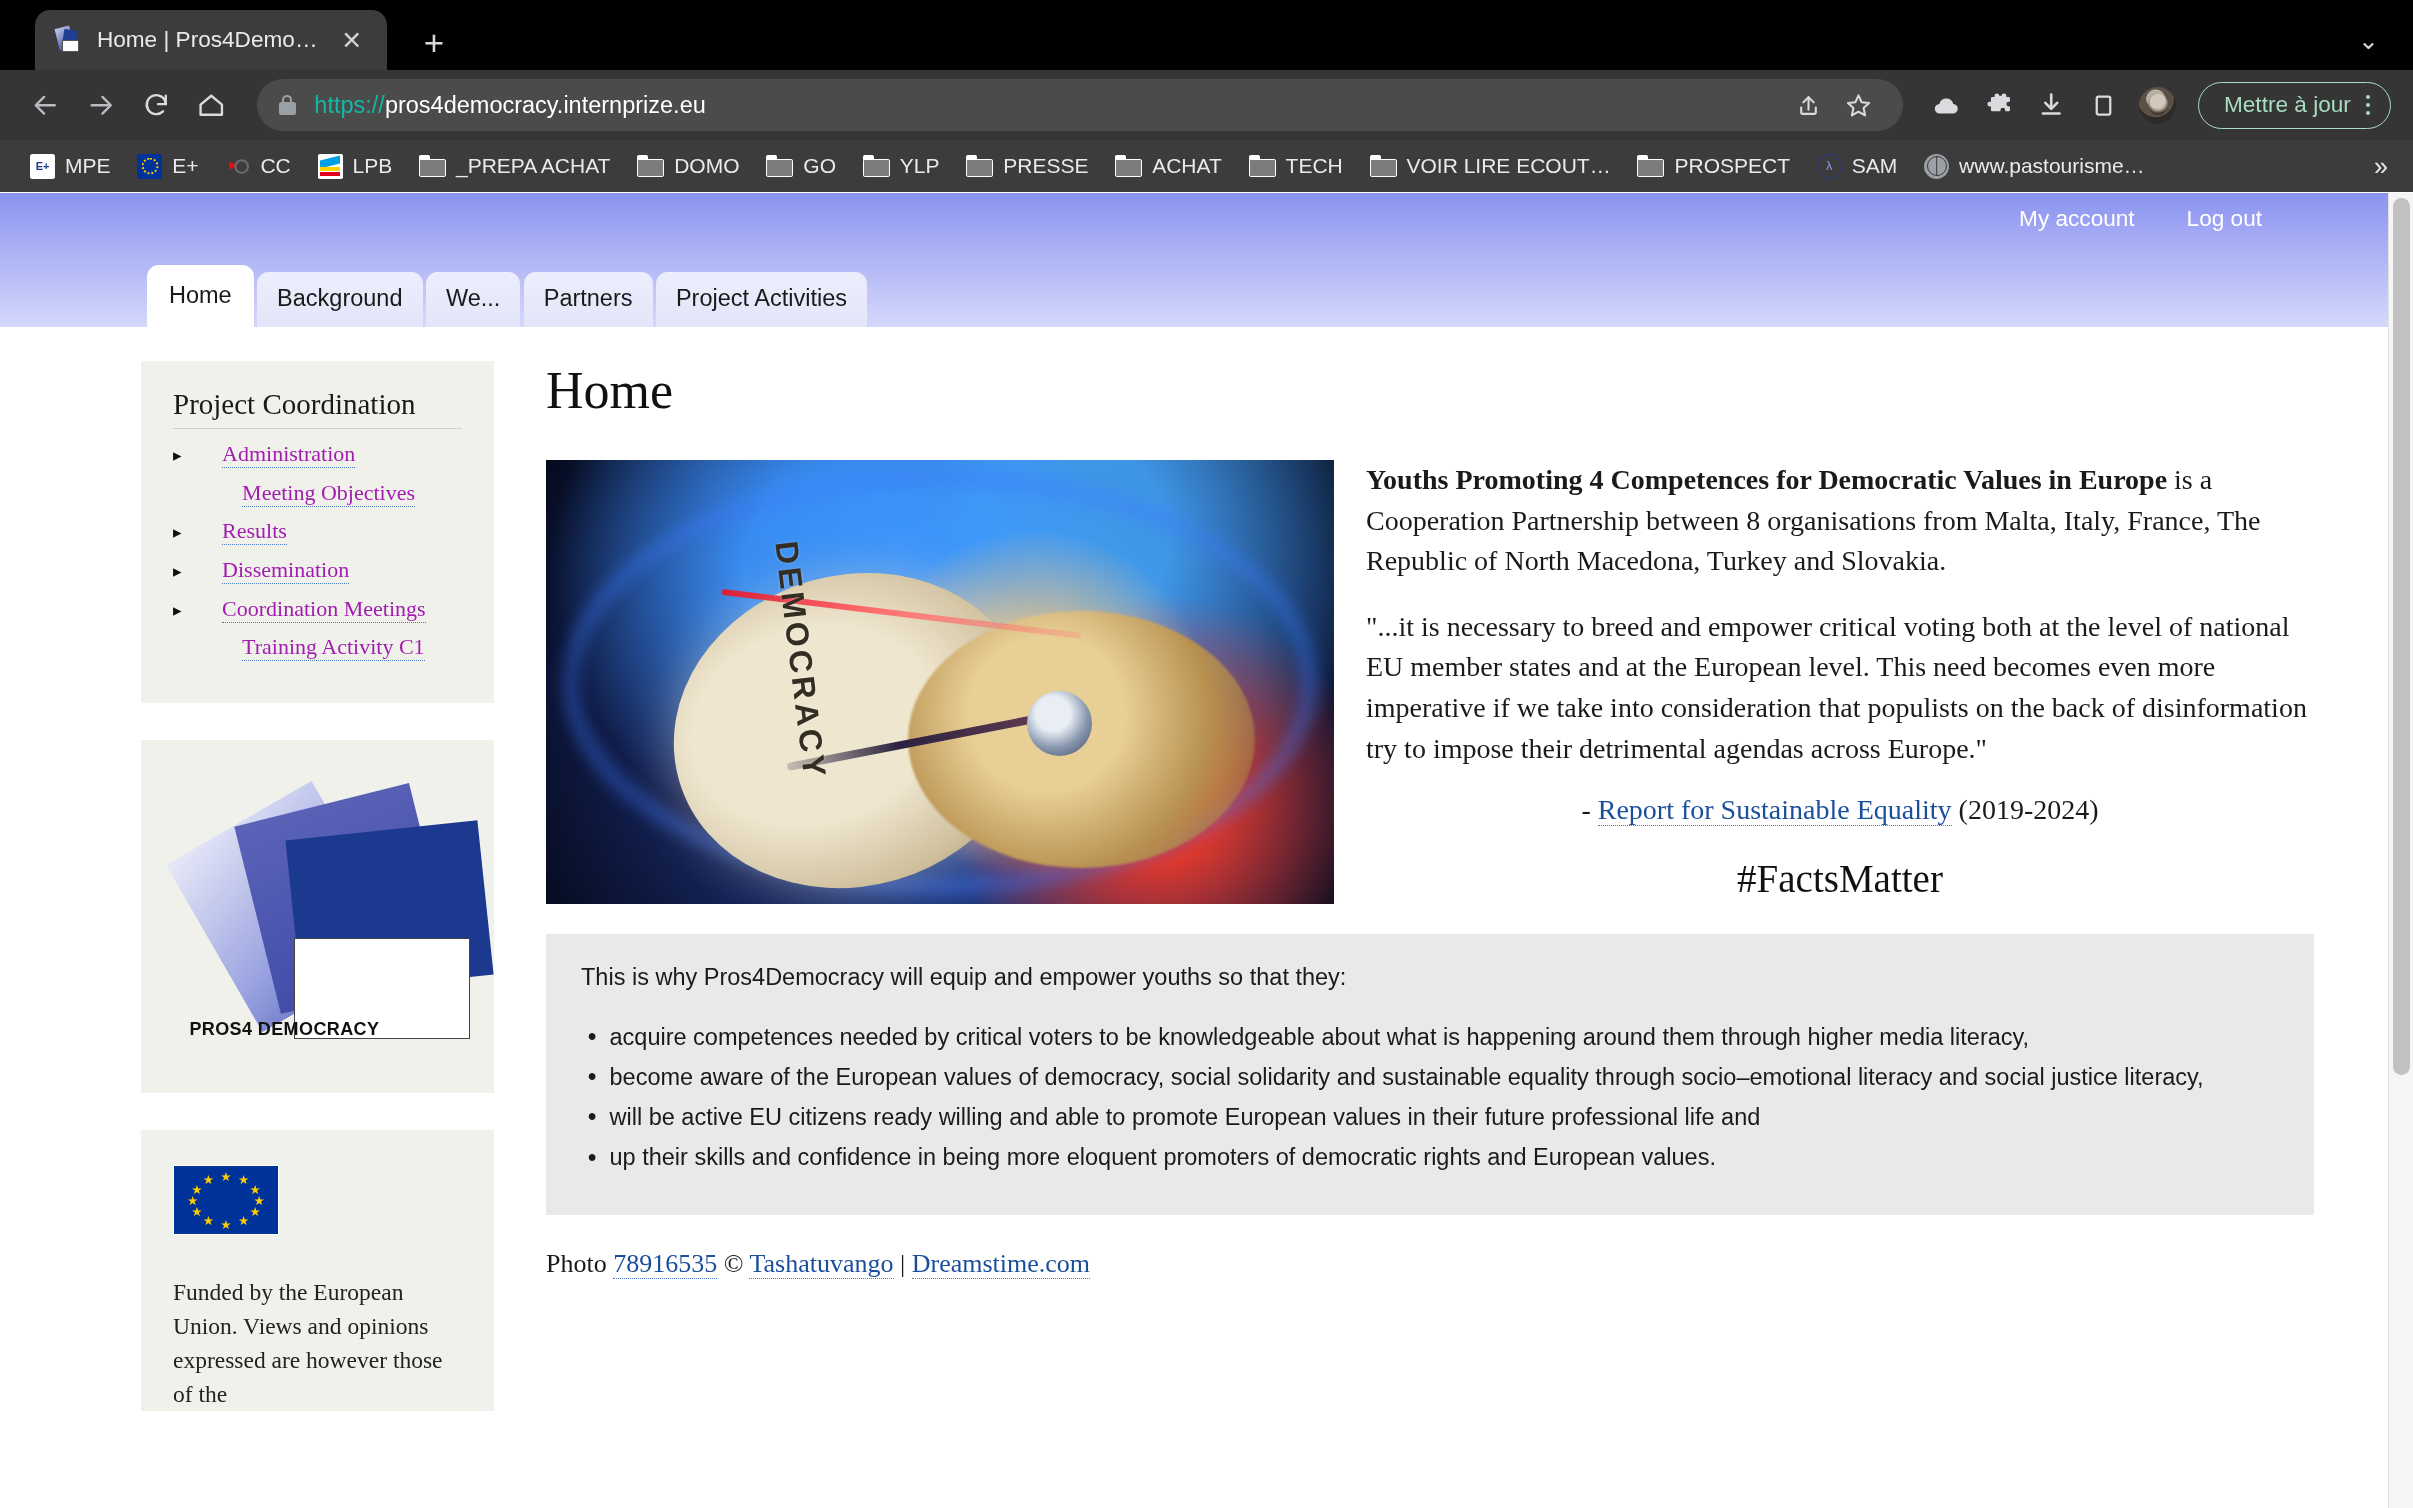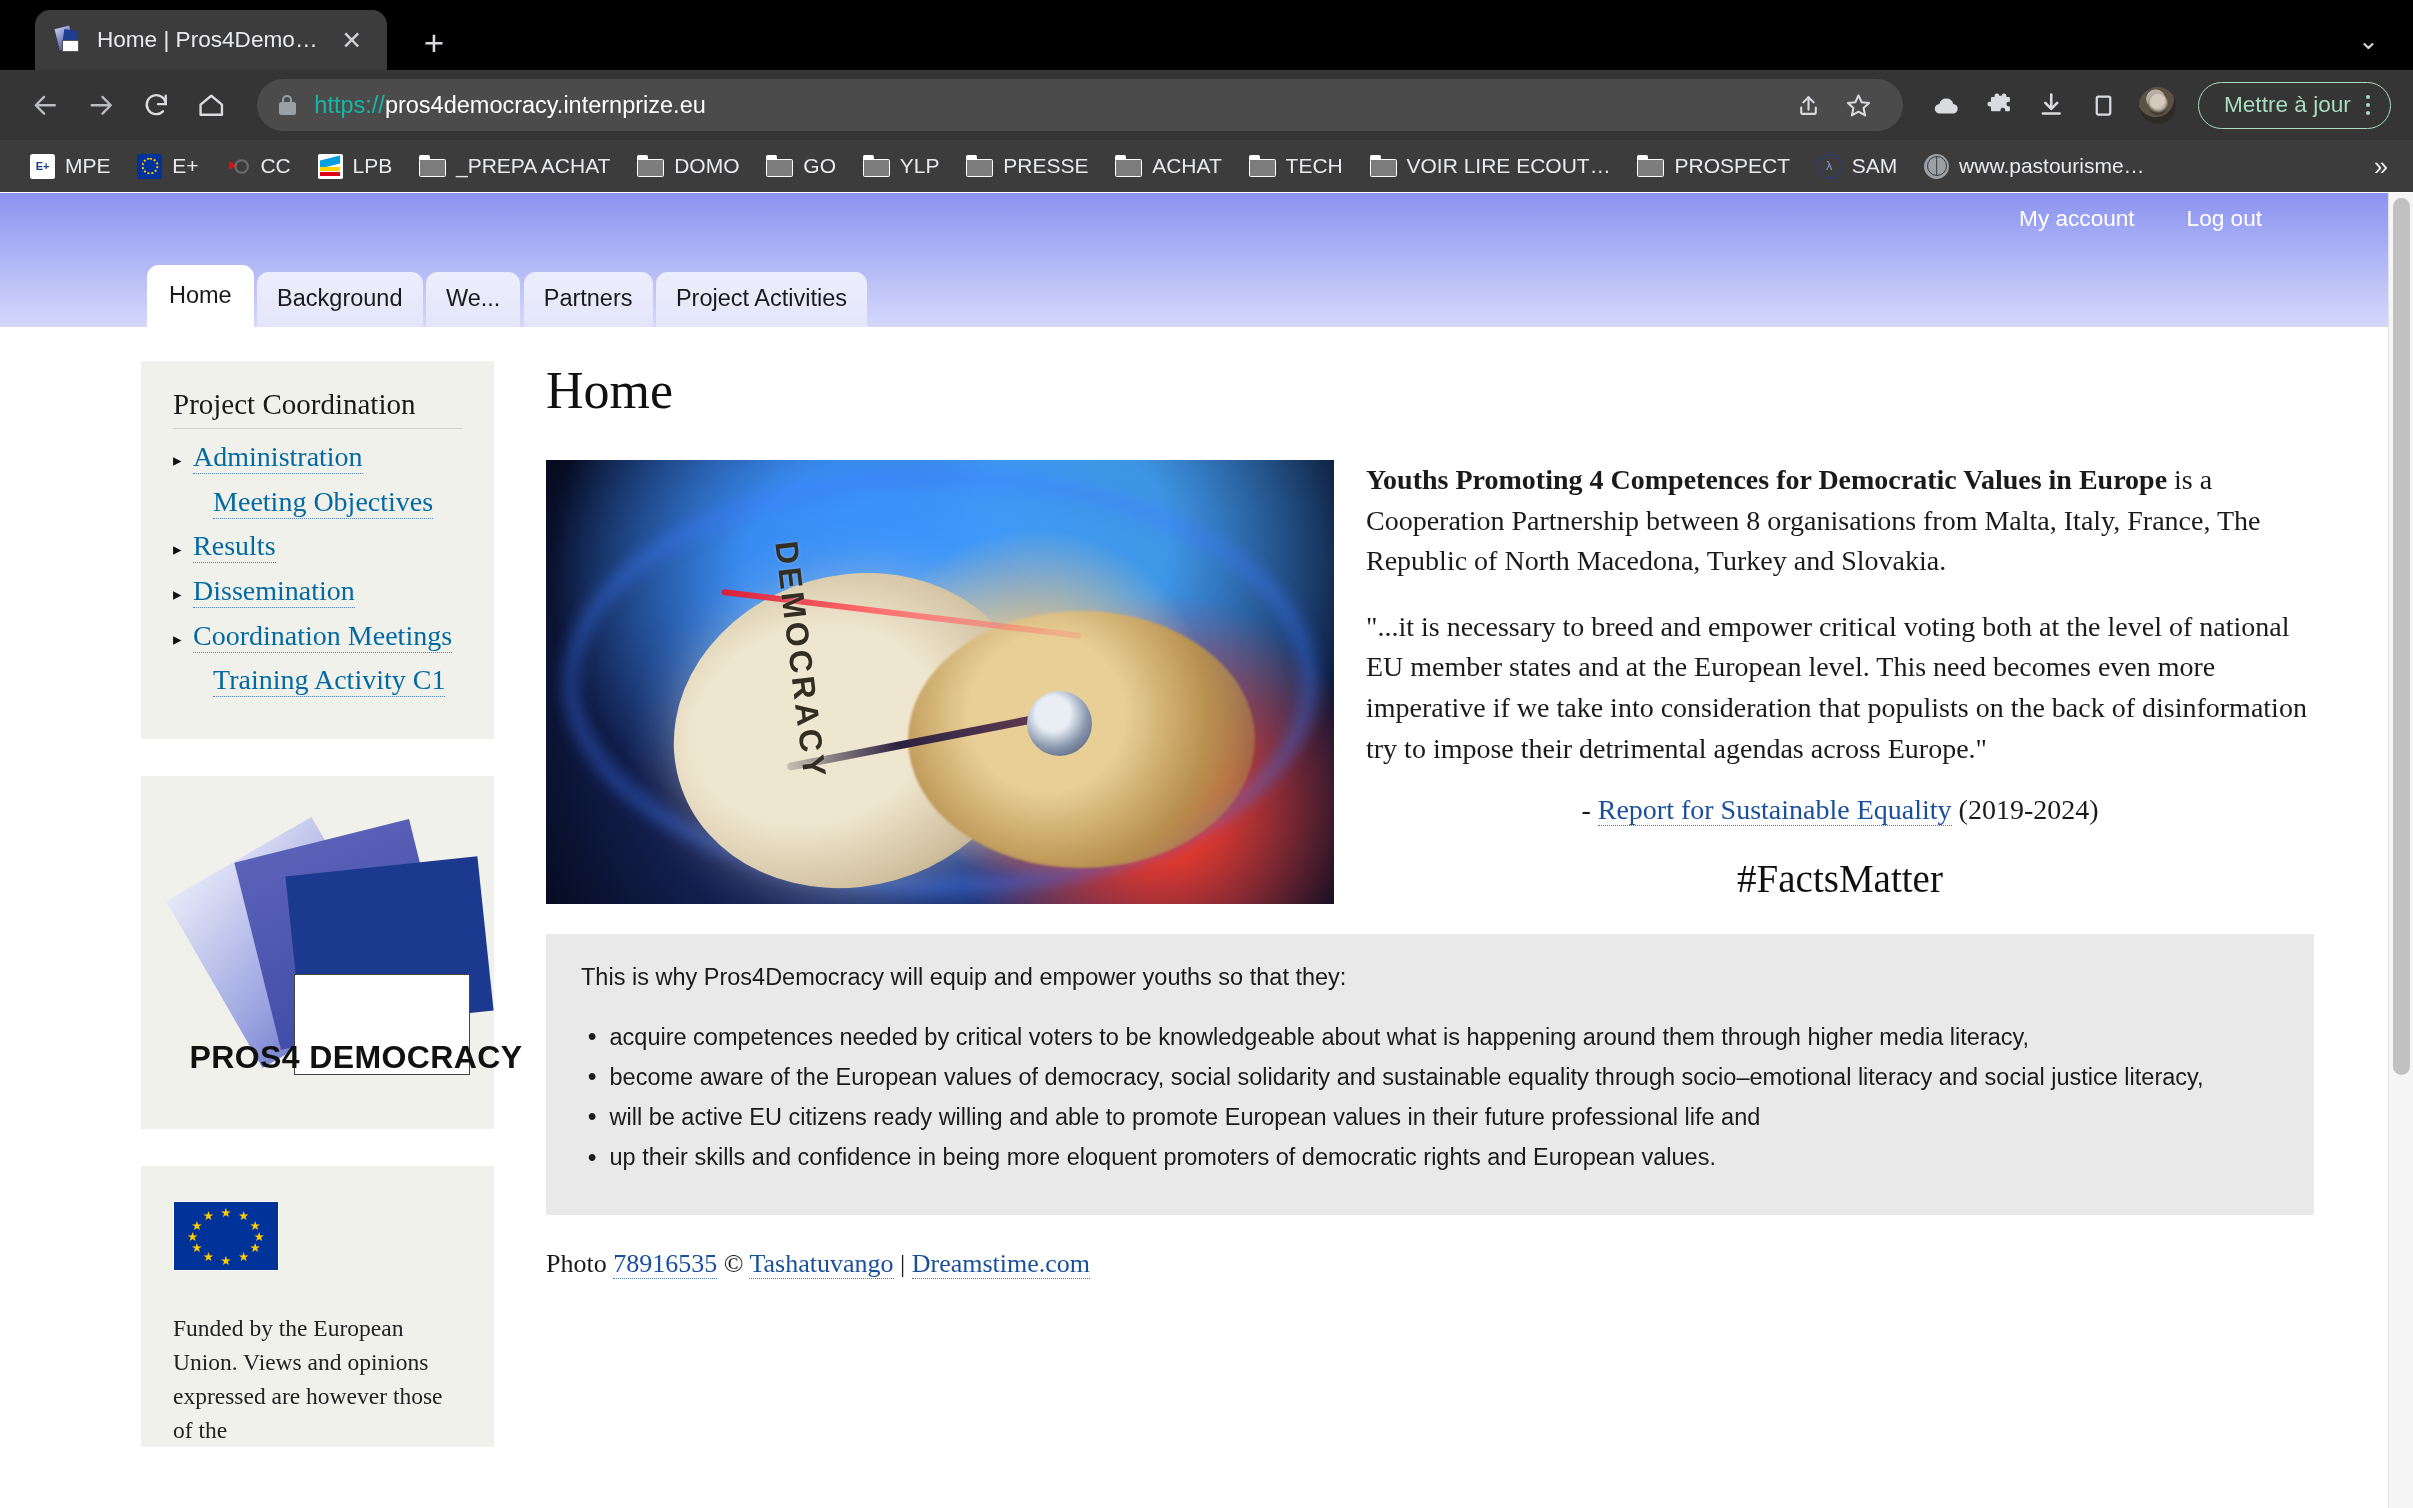--- a/index.html
+++ b/index.html
@@ -198,22 +198,22 @@
     padding-bottom: 7px; border-bottom:0.8px solid #d2d2cc; margin-bottom: 12px;
     font-weight: normal;
   }
   .menu { list-style:none; }
   .menu li { margin: 11.7px 0; display:flex; align-items:baseline; gap:8.4px; }
   .menu li .caret {
     color:#111; font-size: 17px; line-height:1; width:11.7px; flex:0 0 11.7px;
   }
   .menu li .caret.empty { visibility:hidden; }
   .menu a {
-    font-family:"Liberation Serif", serif; font-size: 28px; color:#0369a1;
-    text-decoration: none; border-bottom: 1.7px dotted #4a7cc4;
+    font-family:"Liberation Serif", serif; font-size: 22px; color:#a21caf;
+    text-decoration: none; border-bottom: 1.7px dotted #4a7cc4; margin-left: 29px;
   }
   .menu li.indent { padding-left: 20px; }
 
   .logo-panel { background:#f1f1ec; padding: 30px; margin-bottom: 37px; }
   .logo-box { position:relative; width: 100%; height: 293px; }
   .sq { position:absolute; }
   .sq1 { left: 32px; top: 40px; width: 168px; height: 193px;
          background: linear-gradient(160deg,#e7e9f8 0%, #9aa3e0 60%, #5a66bb 100%);
          transform: rotate(-30deg); }
   .sq2 { left: 84px; top: 32px; width: 180px; height: 193px;
@@ -221,21 +221,21 @@
          transform: rotate(-14deg); }
   .sq3 { left: 122px; top: 60px; width: 193px; height: 155px;
          background:#1b3a8f; transform: rotate(-6deg); }
   .logo-white {
     position:absolute; left: 123px; top: 168px; width: 176px; height: 101px;
     background:#fff; border:1.7px solid #444;
   }
   .logo-text {
     position:absolute; left: 18.4px; bottom: 23.5px; width: 100%;
     font-family:"Liberation Sans", sans-serif; font-weight:bold;
-    font-size: 32px; letter-spacing: 0.4px; color:#111; white-space:nowrap;
+    font-size: 18px; letter-spacing: 0.4px; color:#111; white-space:nowrap;
   }
 
   .eu-panel { background:#f1f1ec; padding: 35px 32px 0; }
   .eu-row { display:flex; align-items:center; gap: 22px; margin-bottom: 40px; }
   .eu-flag {
     width: 106px; height: 70px; flex:0 0 106px; background:#00339a;
     position:relative; border:0.8px solid #fff;
   }
   .eu-star {
     position:absolute; color:#ffcc00; font-size:12.6px; line-height:1;

